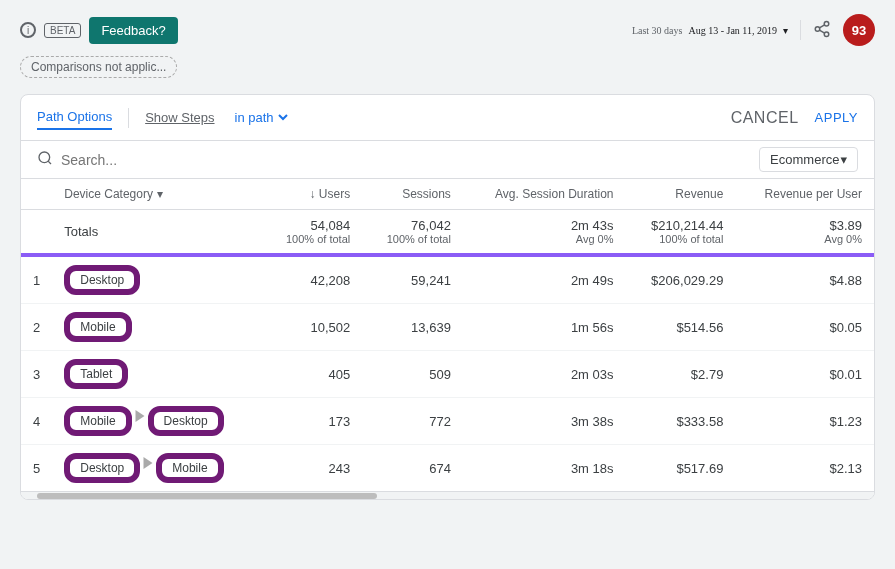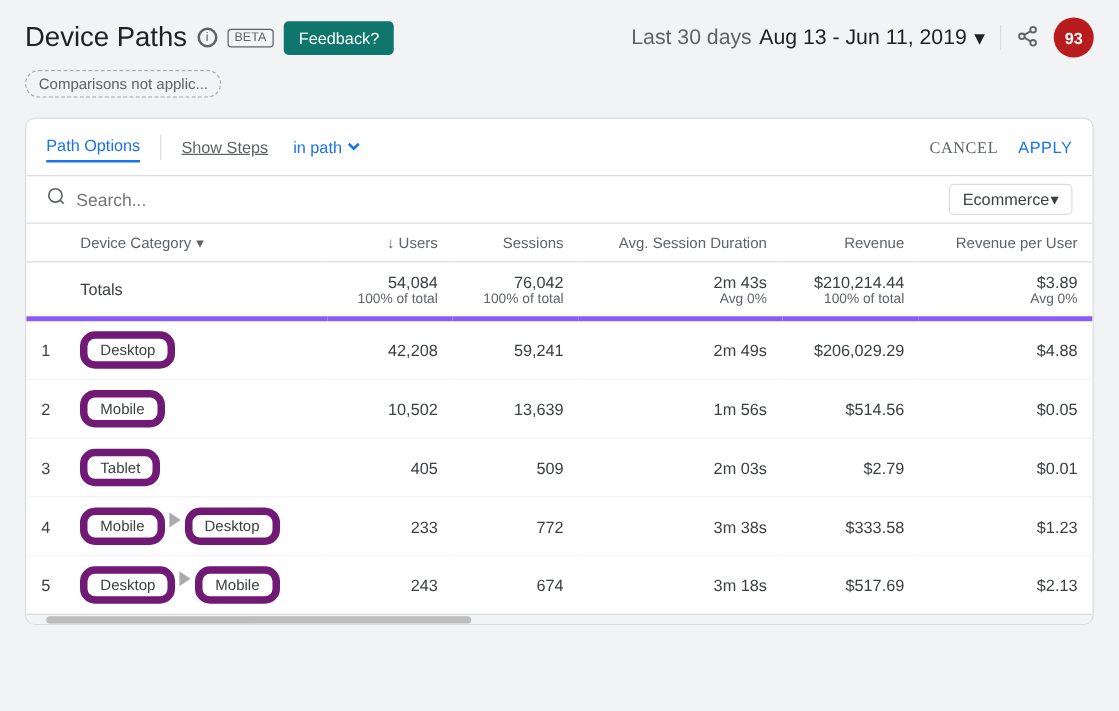--- a/index.html
+++ b/index.html
@@ -60,22 +60,23 @@
     }
     .header-right {
       display: flex;
       align-items: center;
       gap: 12px;
     }
     .date-range {
       display: flex;
       align-items: center;
       gap: 6px;
-      font-size: 17px;
-      color: #5f6368;
+      font-size: 10px;
+      color: #5f6368;
+      font-family: Liberation Serif, serif;
     }
     .date-range-value {
       color: #202124;
       font-weight: 500;
     }
     .date-dropdown {
       cursor: pointer;
       color: #202124;
     }
     .share-icon, .user-icon {
@@ -149,27 +150,26 @@
     }
     .in-path-select {
       border: none;
       background: transparent;
       font-size: 13px;
       color: #1a73e8;
       cursor: pointer;
     }
     .cancel-btn {
       color: #5f6368;
-      font-size: 13px;
+      font-size: 16px;
       cursor: pointer;
       font-weight: 500;
       letter-spacing: 0.5px;
       background: none;
       border: none;
-      font-family: Liberation Serif, serif;
     }
     .apply-btn {
       color: #1a73e8;
       font-size: 13px;
       cursor: pointer;
       font-weight: 500;
       letter-spacing: 0.5px;
       background: none;
       border: none;
     }
@@ -291,29 +291,28 @@
       display: flex;
       align-items: center;
       gap: 4px;
     }
   </style>
 </head>
 <body>
 
 <div class="header">
   <div class="header-left">
-    <span class="page-title">Device Paths</span>
     <span class="info-icon">i</span>
     <span class="beta-badge">BETA</span>
     <button class="feedback-btn">Feedback?</button>
   </div>
   <div class="header-right">
     <div class="date-range">
       <span>Last 30 days</span>
-      <span class="date-range-value">Aug 13 - Jun 11, 2019</span>
+      <span class="date-range-value">Aug 13 - Jan 11, 2019</span>
       <span class="date-dropdown">▾</span>
     </div>
     <span style="width:1px;height:20px;background:#dadce0;display:inline-block;"></span>
     <span class="share-icon">
       <svg width="18" height="18" viewBox="0 0 24 24" fill="none" stroke="#5f6368" stroke-width="2">
           <circle cx="18" cy="5" r="3"></circle>
           <circle cx="6" cy="12" r="3"></circle>
           <circle cx="18" cy="19" r="3"></circle>
           <line x1="8.59" y1="13.51" x2="15.42" y2="17.49"></line>
           <line x1="15.41" y1="6.51" x2="8.59" y2="10.49"></line>
@@ -438,21 +437,21 @@
           <td>$2.79</td>
           <td>$0.01</td>
         </tr>
         <tr>
           <td class="row-num">4</td>
           <td class="left-align"><span class="path-chip">Mobile</span><span style="display: inline-flex; align-items: center; margin: 0px -1px;">
               <svg width="18" height="18" viewBox="0 0 24 24">
                 <polygon points="6,4 18,12 6,20" fill="#aaa"></polygon>
               </svg>
             </span><span class="path-chip">Desktop</span></td>
-          <td>233</td>
+          <td>173</td>
           <td>772</td>
           <td>3m 38s</td>
           <td>$333.58</td>
           <td>$1.23</td>
         </tr>
         <tr>
           <td class="row-num">5</td>
           <td class="left-align"><span class="path-chip">Desktop</span><span style="display: inline-flex; align-items: center; margin: 0px -1px;">
               <svg width="18" height="18" viewBox="0 0 24 24">
                 <polygon points="6,4 18,12 6,20" fill="#aaa"></polygon>

